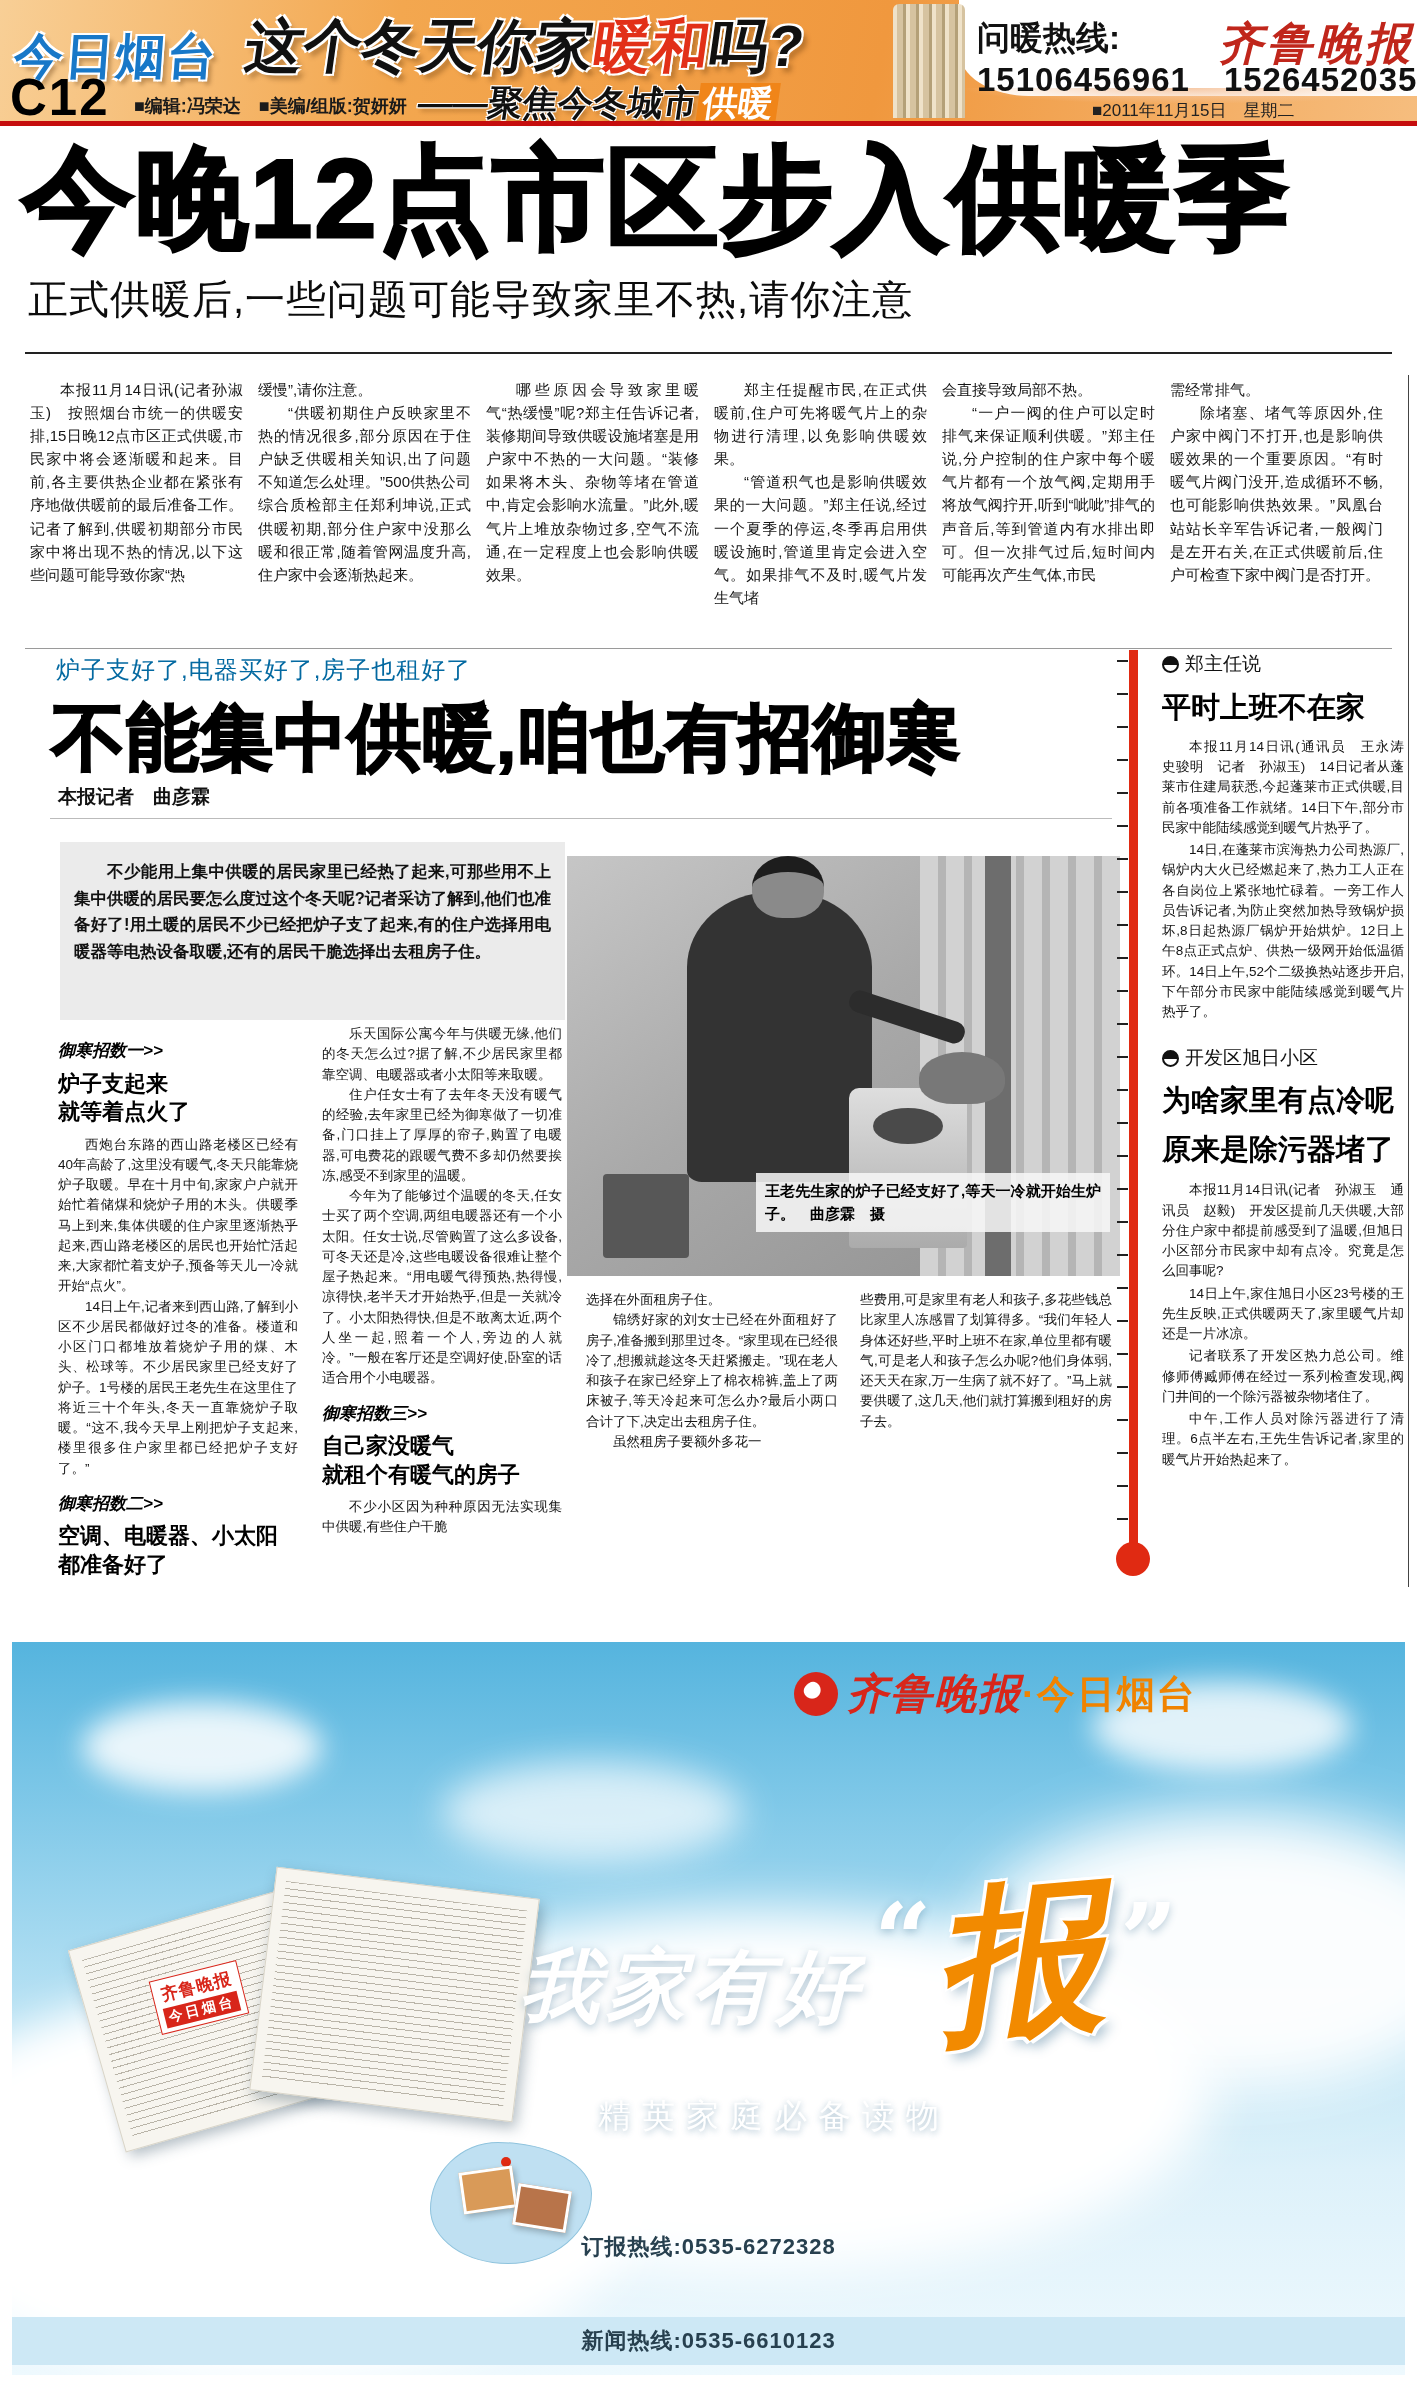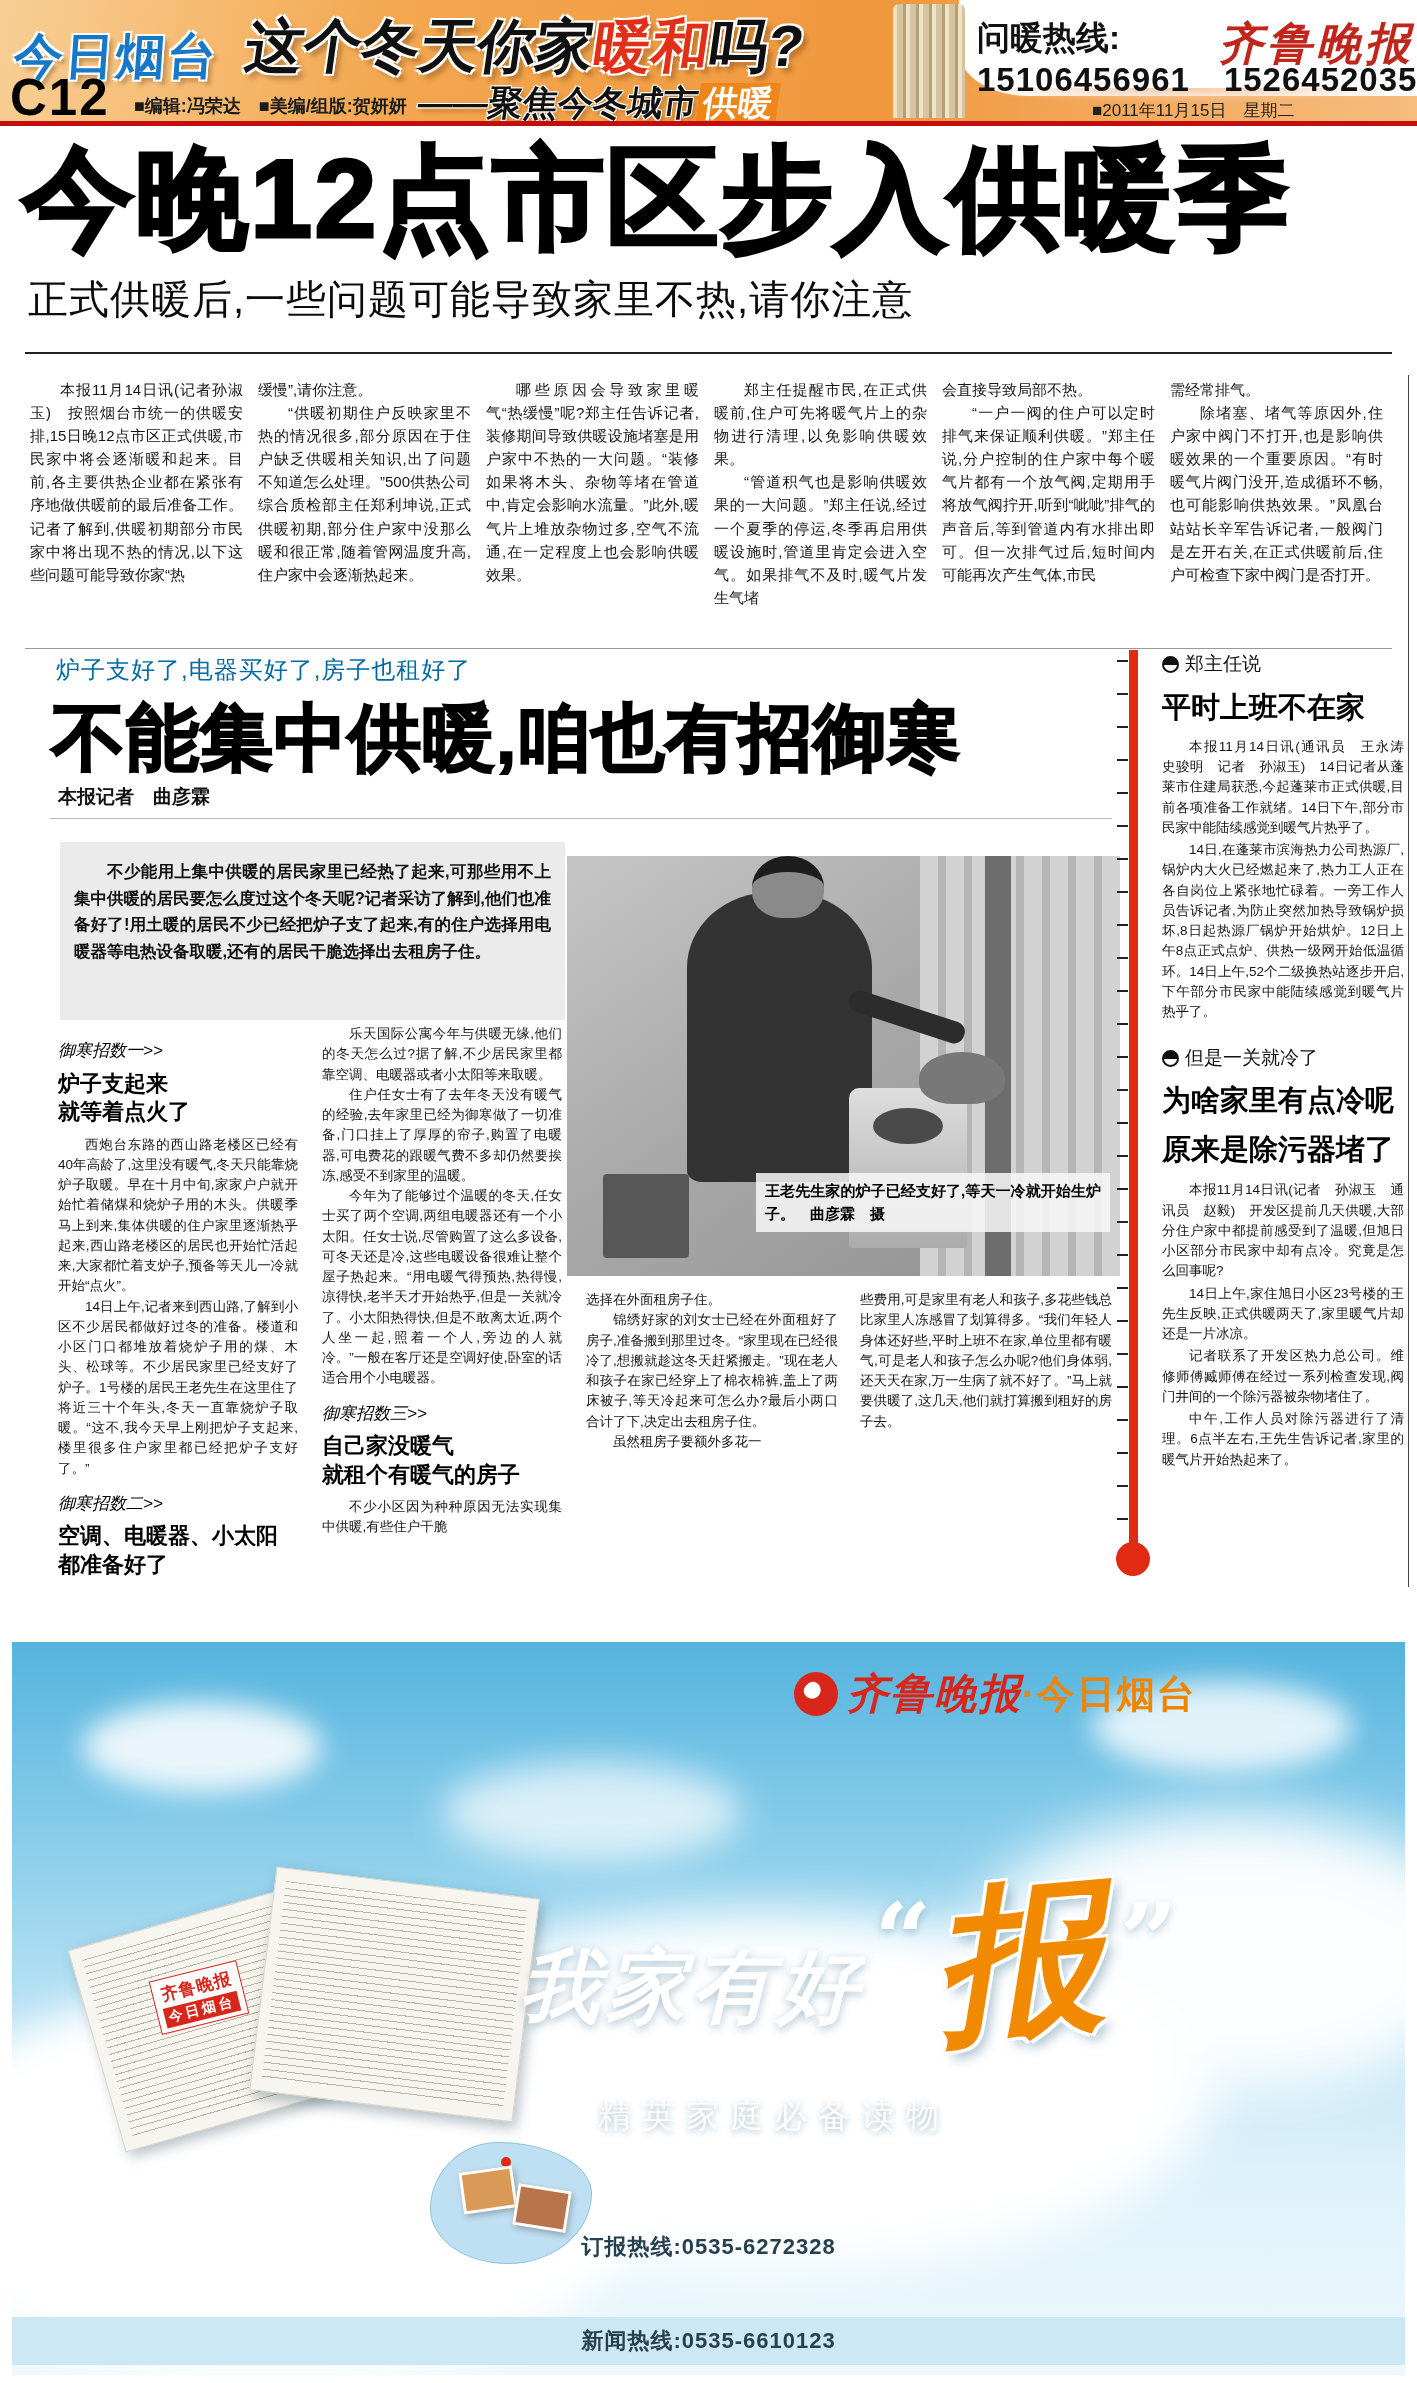--- a/index.html
+++ b/index.html
@@ -57,21 +57,21 @@
   .feat-rule{position:absolute;left:50px;top:818px;width:1062px;height:1px;background:#bbb;}
   .feat-lead{position:absolute;left:60px;top:842px;width:505px;height:178px;background:#ebebeb;
     box-sizing:border-box;padding:16px 14px;font-size:16.5px;font-weight:bold;line-height:1.62;
     text-align:justify;text-indent:2em;color:#111;}
   .fcol{position:absolute;font-size:13.5px;line-height:1.5;text-align:justify;color:#141414;overflow:hidden;}
   .fcol .pi{text-indent:2em;}
   .fc1{left:58px;top:1038px;width:240px;height:578px;}
   .fc2{left:322px;top:1024px;width:240px;height:592px;}
   .fc3{left:586px;top:1290px;width:252px;height:326px;}
   .fc4{left:860px;top:1290px;width:252px;height:326px;}
-  .tip-tag{font-style:italic;font-weight:normal;font-size:17px;margin:12px 0 6px;color:#000;}
+  .tip-tag{font-style:italic;font-weight:bold;font-size:17px;margin:12px 0 6px;color:#000;}
   .tip-tag.first{margin-top:0;}
   .tip-title{font-weight:900;font-size:22px;line-height:1.3;color:#000;}
   .tip-title.last{margin-bottom:8px;}
 
   
   .photo{position:absolute;left:567px;top:856px;width:553px;height:420px;overflow:hidden;
     background:linear-gradient(145deg,#c6c6c6 0%,#a9a9a9 45%,#8f8f8f 100%);}
   .ph-wall{position:absolute;right:0;top:0;width:200px;height:420px;
     background:repeating-linear-gradient(90deg,#d2d2d2 0 18px,#b5b5b5 18px 26px);}
   .ph-pipe{position:absolute;left:418px;top:0;width:26px;height:420px;background:#6d6d6d;}
@@ -265,21 +265,21 @@
   <aside class="sidebar-body">
     <div class="side-tag">
       <span class="half-dot"></span>
       <span>郑主任说</span>
     </div>
     <div class="side-h1">平时上班不在家</div>
     <p>本报11月14日讯(通讯员　王永涛　史骏明　记者　孙淑玉)　14日记者从蓬莱市住建局获悉,今起蓬莱市正式供暖,目前各项准备工作就绪。14日下午,部分市民家中能陆续感觉到暖气片热乎了。</p>
     <p>14日,在蓬莱市滨海热力公司热源厂,锅炉内大火已经燃起来了,热力工人正在各自岗位上紧张地忙碌着。一旁工作人员告诉记者,为防止突然加热导致锅炉损坏,8日起热源厂锅炉开始烘炉。12日上午8点正式点炉、供热一级网开始低温循环。14日上午,52个二级换热站逐步开启,下午部分市民家中能陆续感觉到暖气片热乎了。</p>
     <div class="side-tag gap-top">
       <span class="half-dot"></span>
-      <span>但是一关就冷了</span>
+      <span>开发区旭日小区</span>
     </div>
     <div class="side-h2">为啥家里有点冷呢</div>
     <div class="side-h2">原来是除污器堵了</div>
     <p>本报11月14日讯(记者　孙淑玉　通讯员　赵毅)　开发区提前几天供暖,大部分住户家中都提前感受到了温暖,但旭日小区部分市民家中却有点冷。究竟是怎么回事呢?</p>
     <p>14日上午,家住旭日小区23号楼的王先生反映,正式供暖两天了,家里暖气片却还是一片冰凉。</p>
     <p>记者联系了开发区热力总公司。维修师傅臧师傅在经过一系列检查发现,阀门井间的一个除污器被杂物堵住了。</p>
     <p>中午,工作人员对除污器进行了清理。6点半左右,王先生告诉记者,家里的暖气片开始热起来了。</p>
   </aside>
 
   <section class="ad">

